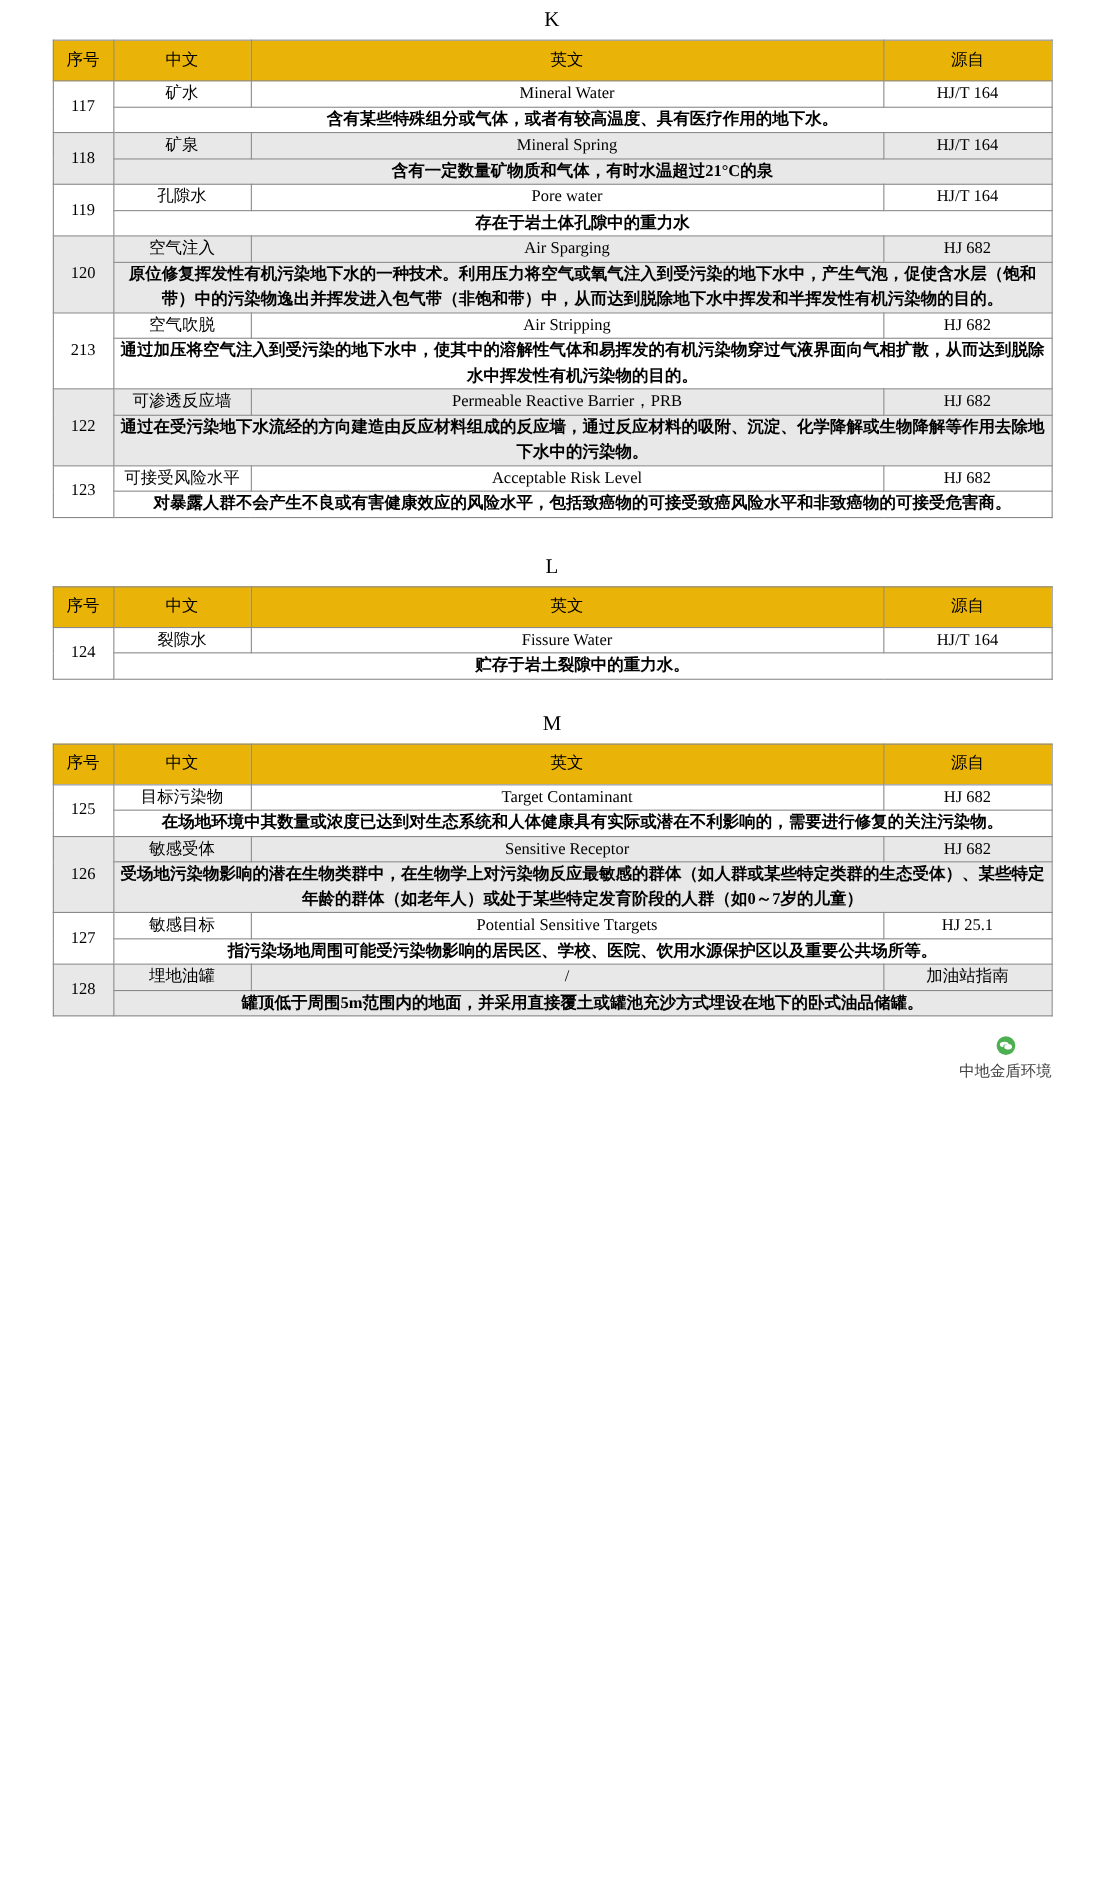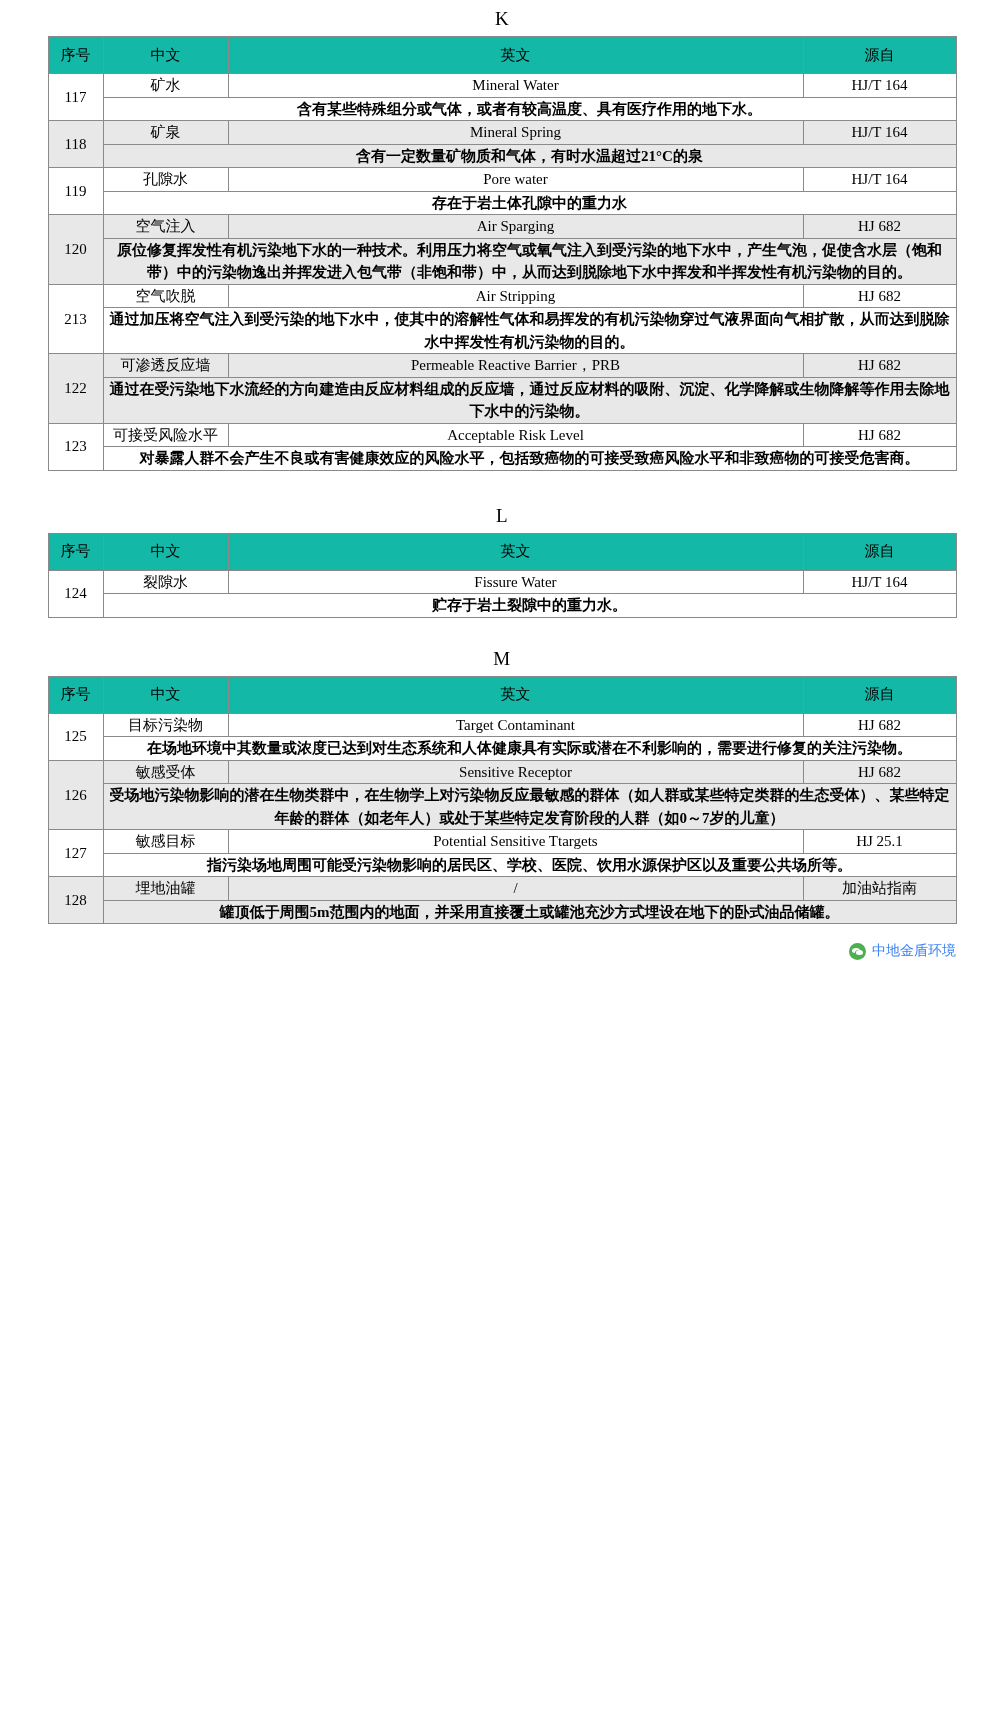--- a/index.html
+++ b/index.html
@@ -42,21 +42,21 @@
 
   table.gloss td {
     border: 1px solid #8a8a8a;
     padding: 0;
     vertical-align: middle;
     font-family: "Liberation Serif", serif;
     font-size: 15px;
     line-height: 1.5;
   }
   .hdr td {
-    background: #14b8a6;
+    background: #eab308;
     text-align: center;
     height: 36px;
     font-size: 16px;
   }
   .row-num {
     text-align: center;
     font-size: 15px;
     font-family: "Liberation Serif", serif;
   }
   .cell-cn {
@@ -97,21 +97,22 @@
     justify-content: flex-end;
     align-items: center;
     padding-bottom: 10px;
   }
   .badge {
     display: flex;
     align-items: center;
     gap: 6px;
     font-family: "Liberation Serif", serif;
     font-size: 14px;
-    color: #3b82f6;
+    color: #404040;
+    flex-direction: column;
   }
   .badge .wx {
     width: 17px; height: 17px;
     border-radius: 50%;
     background: #4caf50;
     position: relative;
     display: inline-block;
   }
   .badge .wx::before {
     content: "";

